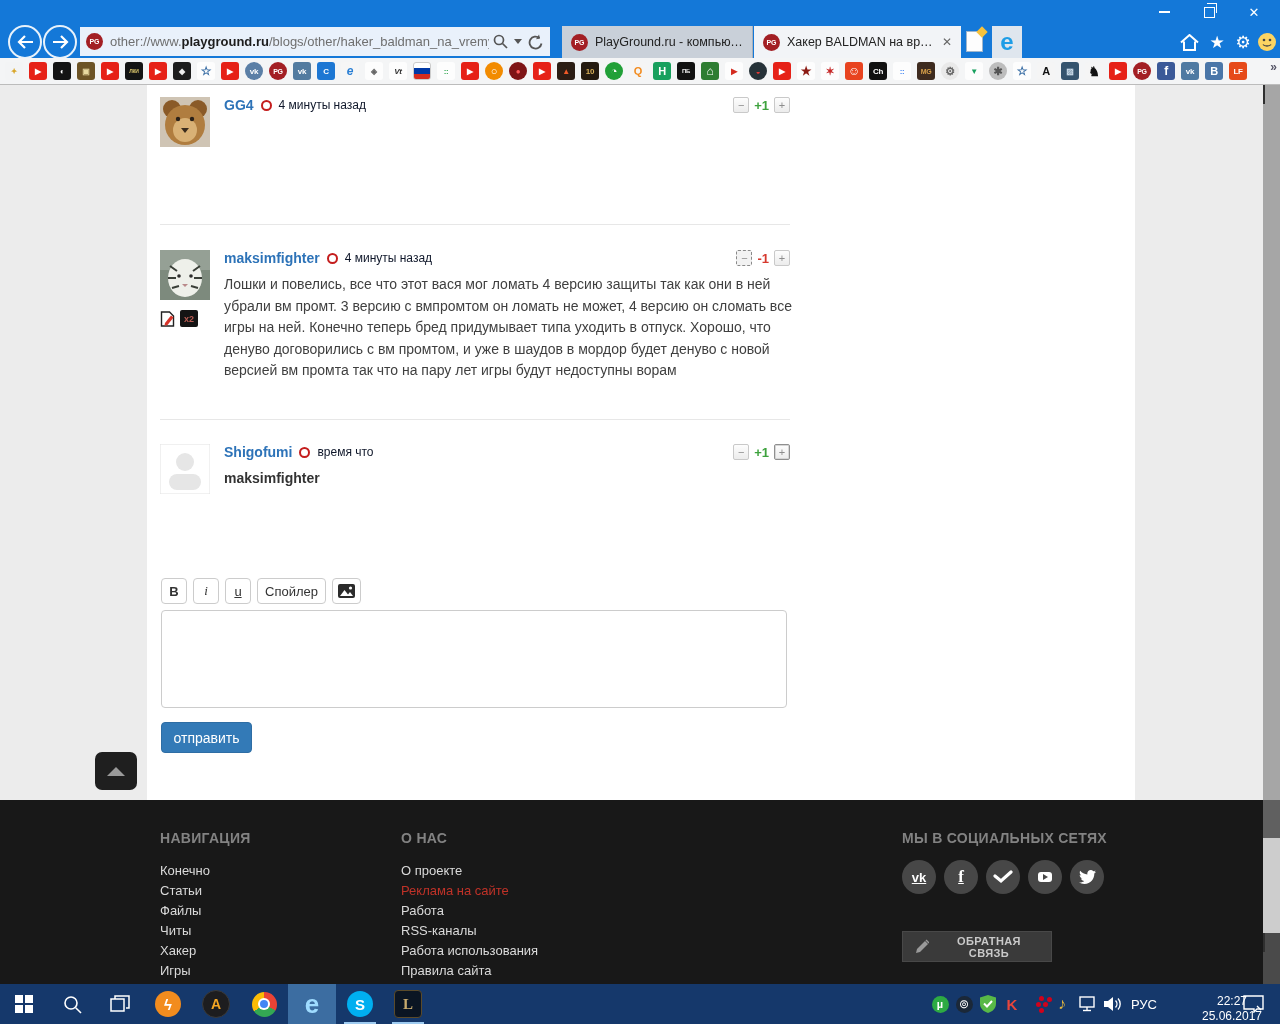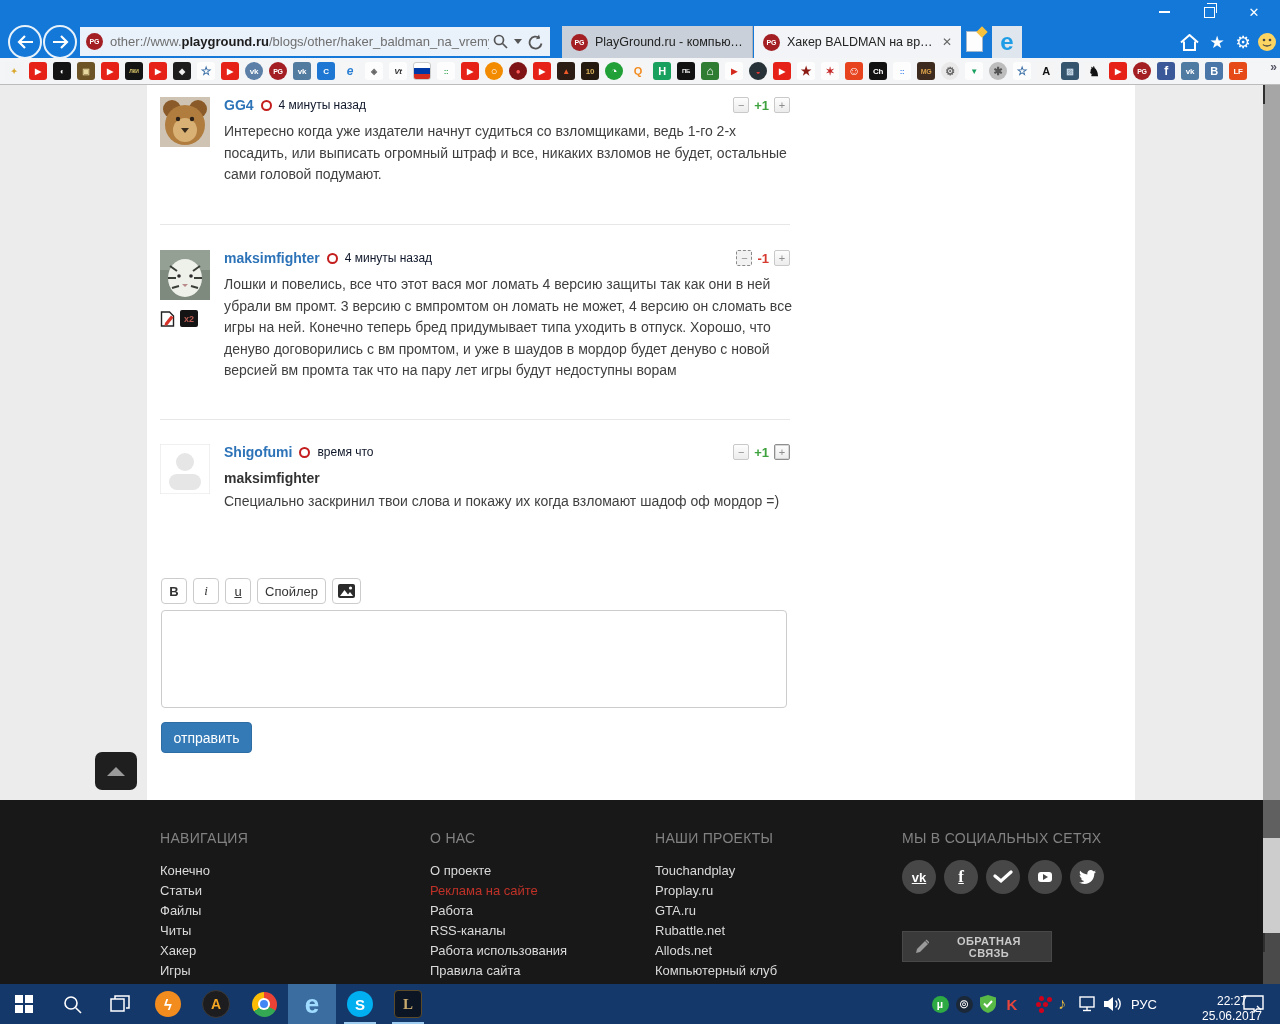--- a/index.html
+++ b/index.html
@@ -58,21 +58,21 @@
   .ed-toolbar{position:absolute;left:161px;top:578px;display:flex;gap:6px;align-items:center;}
   .ed-btn{height:26px;min-width:26px;box-sizing:border-box;padding:0 7px;background:#fff;border:1px solid #ccc;border-radius:4px;font-size:13px;color:#333;font-family:inherit;display:flex;align-items:center;justify-content:center;}
   .ta{position:absolute;left:161px;top:610px;width:626px;height:98px;box-sizing:border-box;border:1px solid #ccc;border-radius:4px;background:#fff;resize:none;font-family:inherit;}
   .submit{position:absolute;left:161px;top:722px;width:91px;height:31px;border:1px solid #2e6da4;border-radius:4px;color:#fff;font-size:14px;font-family:inherit;}
   .scrolltop{position:absolute;left:95px;top:752px;width:42px;height:38px;background:#1f1f1f;border-radius:7px;display:flex;align-items:center;justify-content:center;}
   .tri-up{width:0;height:0;border-left:9px solid transparent;border-right:9px solid transparent;border-bottom:9px solid #9a9a9a;}
 
   
   .footer{position:absolute;left:0;top:800px;width:1280px;height:184px;background:#181818;overflow:hidden;}
   .fcol{position:absolute;top:30px;}
-  .fcol .fhead{font-size:14px;font-weight:normal;color:#828282;letter-spacing:.3px;}
+  .fcol .fhead{font-size:14px;font-weight:bold;color:#828282;letter-spacing:.3px;}
   .flink{display:block;margin-top:9px;font-size:13px;line-height:11px;color:#dadada;text-decoration:none;}
   .flink:first-of-type{margin-top:19px;}
   .socrow{position:absolute;left:902px;top:60px;display:flex;gap:8px;}
   .soc{width:34px;height:34px;border-radius:50%;background:#474747;color:#fff;display:flex;align-items:center;justify-content:center;font-weight:bold;font-size:13px;}
   .ytp{width:14px;height:10px;background:#fff;border-radius:3px;display:flex;align-items:center;justify-content:center;}
   .ytp i{width:0;height:0;border-left:5px solid #474747;border-top:3px solid transparent;border-bottom:3px solid transparent;}
   .feedback{position:absolute;left:902px;top:131px;width:150px;height:31px;box-sizing:border-box;background:#3a3a3a;border:1px solid #484848;color:#c9c9c9;font-size:11px;font-weight:bold;letter-spacing:.4px;display:flex;align-items:center;gap:10px;padding:0 12px;font-family:inherit;}
 
   
   .taskbar{position:absolute;left:0;top:984px;width:1280px;height:40px;background:#15386b;}
@@ -237,21 +237,20 @@
     <div class="cmt-head">
       <a href="#" class="user">GG4</a>
       <span class="ring"></span>
       <span class="time">4 минуты назад</span>
     </div>
     <div class="rating">
       <button class="rate-btn">−</button>
       <span class="score" style="color: rgb(61, 162, 61);">+1</span>
       <button class="rate-btn">+</button>
     </div>
-    <div class="cmt-text">Интересно когда уже издатели начнут судиться со взломщиками, ведь 1-го 2-х посадить, или выписать огромный штраф и все, никаких взломов не будет, остальные сами головой подумают.</div>
   </div>
   <div class="sep" style="top:224px;"></div>
 
   <div class="comment" style="top:250px;height:170px;">
     <svg class="avatar" viewBox="0 0 50 50">
       <rect width="50" height="50" fill="#7d8a7d"></rect>
       <rect width="50" height="20" fill="#95a095"></rect>
       <ellipse cx="25" cy="28" rx="17" ry="19" fill="#eef0ea"></ellipse>
       <path d="M10 16l7 5M40 16l-7 5M8 28h8M42 28h-8M12 38l7-2M38 38l-7-2" stroke="#3a3f38" stroke-width="2" fill="none"></path>
       <circle cx="19" cy="26" r="1.8" fill="#2c2c2c"></circle>
@@ -290,21 +289,20 @@
       <span class="ring"></span>
       <span class="time">время что</span>
     </div>
     <div class="rating">
       <button class="rate-btn">−</button>
       <span class="score" style="color: rgb(61, 162, 61);">+1</span>
       <button class="rate-btn pressed">+</button>
     </div>
     <div class="cmt-text">
       <div class="cmt-quote">maksimfighter</div>
-      <div>Специально заскринил твои слова и покажу их когда взломают шадоф оф мордор =)</div>
     </div>
   </div>
 
   <div class="ed-toolbar">
     <button class="ed-btn" style="font-weight:bold;">B</button>
     <button class="ed-btn" style="font-style:italic;font-family:'Liberation Serif',serif;">i</button>
     <button class="ed-btn" style="text-decoration:underline;">u</button>
     <button class="ed-btn">Спойлер</button>
     <button class="ed-btn" style="padding:0 5px;">
       <svg width="17" height="14">
@@ -324,37 +322,28 @@
   <div class="footer">
     <div class="fcol" style="left:160px;">
       <div class="fhead">НАВИГАЦИЯ</div>
       <a href="#" class="flink">Конечно</a>
       <a href="#" class="flink">Статьи</a>
       <a href="#" class="flink">Файлы</a>
       <a href="#" class="flink">Читы</a>
       <a href="#" class="flink">Хакер</a>
       <a href="#" class="flink">Игры</a>
     </div>
-    <div class="fcol" style="left:430px;">
+    <div class="fcol" style="left:401px;">
       <div class="fhead">О НАС</div>
       <a href="#" class="flink">О проекте</a>
       <a href="#" class="flink" style="color: rgb(192, 50, 40);">Реклама на сайте</a>
       <a href="#" class="flink">Работа</a>
       <a href="#" class="flink">RSS-каналы</a>
       <a href="#" class="flink">Работа использования</a>
       <a href="#" class="flink">Правила сайта</a>
-    </div>
-    <div class="fcol" style="left:655px;">
-      <div class="fhead">НАШИ ПРОЕКТЫ</div>
-      <a href="#" class="flink">Touchandplay</a>
-      <a href="#" class="flink">Proplay.ru</a>
-      <a href="#" class="flink">GTA.ru</a>
-      <a href="#" class="flink">Rubattle.net</a>
-      <a href="#" class="flink">Allods.net</a>
-      <a href="#" class="flink">Компьютерный клуб</a>
     </div>
     <div class="fcol" style="left:902px;">
       <div class="fhead">МЫ В СОЦИАЛЬНЫХ СЕТЯХ</div>
     </div>
     <div class="socrow">
       <a href="#" class="soc">vk</a>
       <a href="#" class="soc" style="font-family:'Liberation Serif',serif;font-size:17px;">f</a>
       <a href="#" class="soc">
           <svg width="20" height="14" fill="none" stroke="#fff" stroke-width="3.2" stroke-linecap="round">
             <path d="M2 6l6 5L18 2"></path>

